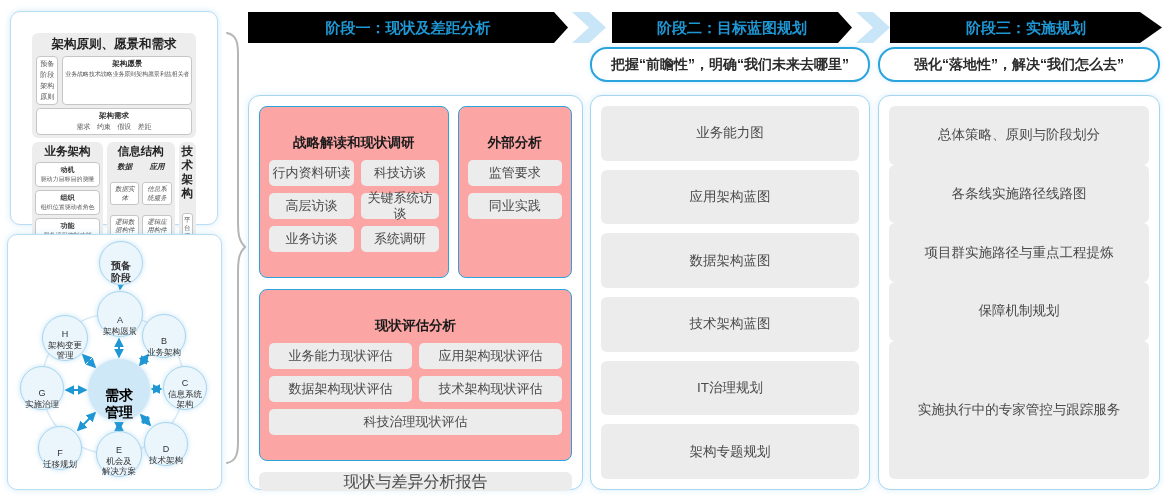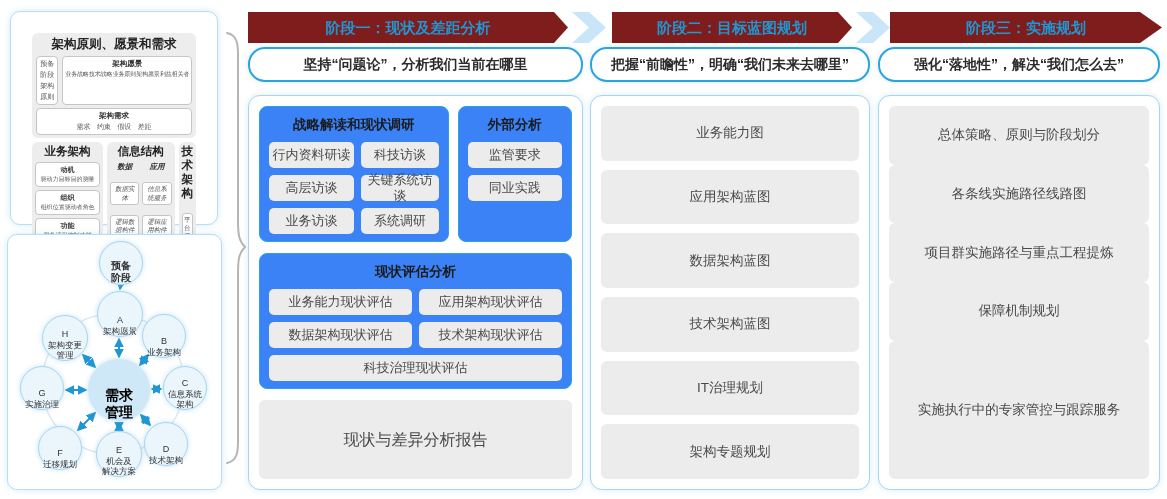--- a/index.html
+++ b/index.html
@@ -51,35 +51,35 @@
   .clabel { display:block; width:40px; word-break:keep-all; }
   .ccenter { background:#cfe8f7; border:none; font-size:14px; font-weight:bold; color:#000000; }
   .ccenter .clabel { width:30px; }
   .cprelim { font-size:10px; font-weight:bold; }
   .cprelim .clabel { width:24px; }
 
   
   .brace { position:absolute; left:224px; top:30px; }
 
   
-  .band { position:absolute; top:12px; height:31px; background:#7f1d1d; color:#1e97d4;
+  .band { position:absolute; top:12px; height:31px; background:#000000; color:#1e97d4;
           font-weight:bold; font-size:15px; text-align:center; line-height:31px; }
   .tip-sm { clip-path:polygon(0 0, calc(100% - 14px) 0, 100% 50%, calc(100% - 14px) 100%, 0 100%); }
   .tip-lg { clip-path:polygon(0 0, calc(100% - 22px) 0, 100% 50%, calc(100% - 22px) 100%, 0 100%); }
   .chev { position:absolute; top:12px; width:34px; height:31px; background:#c8e6f7;
           clip-path:polygon(0 0, 50% 0, 100% 50%, 50% 100%, 0 100%, 50% 50%); }
   .sub { position:absolute; top:47px; height:35px; background:#fff; border:2px solid #2aa4dd;
          border-radius:17px; font-size:14px; font-weight:bold; color:#2b2b2b; text-align:center;
          line-height:31px; box-shadow:0 0 5px rgba(130,195,235,.35); }
 
   
   .ppanel { position:absolute; top:95px; height:395px; border:1.5px solid #a5d5ef; border-radius:12px;
             background:#fff; padding:10px; display:flex; flex-direction:column; gap:11px;
             box-shadow:0 0 6px rgba(130,195,235,.3); }
-  .bluebox { border:1.5px solid #2aa4dd; border-radius:8px; padding:7px 9px; background:#3b82f6; }
+  .bluebox { border:1.5px solid #2aa4dd; border-radius:8px; padding:25px 9px; background:#fca5a5; }
   .bt { font-size:13.5px; font-weight:bold; color:#1a1a1a; text-align:center; margin:2px 0 8px; }
   .gitem { background:#ececec; border-radius:5px; color:#4a4a4a; font-size:13px; text-align:center;
            display:flex; align-items:center; justify-content:center; line-height:1.2; }
   .p1row { display:flex; gap:9px; }
   .survey { flex:1.8; }
   .external { flex:1; }
   .grid2 { display:grid; grid-template-columns:1.1fr 1fr; gap:7px; }
   .grid2 .gitem, .vstack .gitem { height:26px; }
   .grid2e { grid-template-columns:1fr 1fr; }
   .span2 { grid-column:1 / 3; }
@@ -236,21 +236,20 @@
   </div>
   <div class="chev" style="left:572px"></div>
   <div class="band tip-sm" style="left:612px;width:240px">
     <span>阶段二：目标蓝图规划</span>
   </div>
   <div class="chev" style="left:856px"></div>
   <div class="band tip-lg" style="left:890px;width:272px">
     <span>阶段三：实施规划</span>
   </div>
 
-  <div class="sub" style="left:248px;width:335px">坚持“问题论”，分析我们当前在哪里</div>
   <div class="sub" style="left:590px;width:280px">把握“前瞻性”，明确“我们未来去哪里”</div>
   <div class="sub" style="left:878px;width:282px">强化“落地性”，解决“我们怎么去”</div>
 
   <div class="ppanel" style="left:248px;width:335px">
     <div class="p1row">
       <div class="bluebox survey">
         <div class="bt">战略解读和现状调研</div>
         <div class="grid2">
           <div class="gitem">行内资料研读</div>
           <div class="gitem">科技访谈</div>

